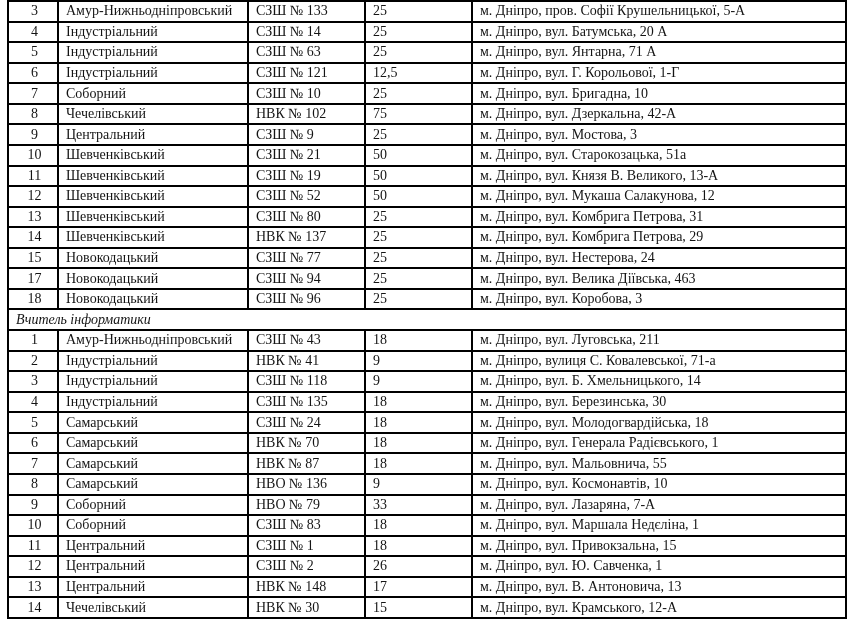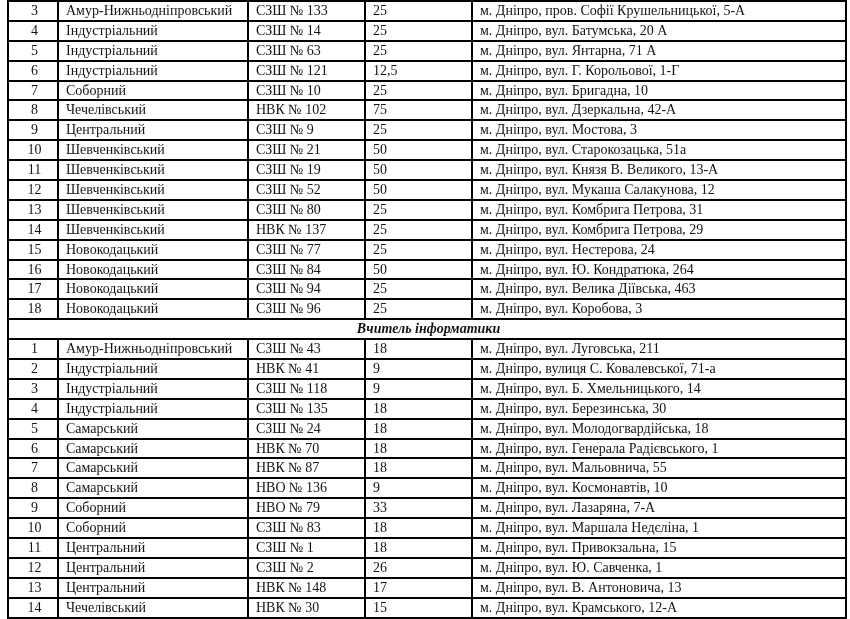--- a/index.html
+++ b/index.html
@@ -31,22 +31,21 @@
     vertical-align: middle;
     line-height: 1;
     overflow: hidden;
     white-space: nowrap;
   }
   td.c-num {
     text-align: center;
     padding: 0;
   }
   td.section-title {
-    text-align: center;
-    font-weight: bold;
+    font-weight: normal;
     font-style: italic;
     padding: 0;
   }
 </style>
 </head>
 <body>
 
 <table class="schools">
   <colgroup>
     <col style="width:50px">
@@ -153,27 +152,20 @@
   </tr>
 
   <tr>
     <td class="c-num">15</td>
     <td class="c-district">Новокодацький</td>
     <td class="c-school">СЗШ № 77</td>
     <td class="c-hours">25</td>
     <td class="c-address">м. Дніпро, вул. Нестерова, 24</td>
   </tr>
 
-  <tr>
-    <td class="c-num">16</td>
-    <td class="c-district">Новокодацький</td>
-    <td class="c-school">СЗШ № 84</td>
-    <td class="c-hours">50</td>
-    <td class="c-address">м. Дніпро, вул. Ю. Кондратюка, 264</td>
-  </tr>
 
   <tr>
     <td class="c-num">17</td>
     <td class="c-district">Новокодацький</td>
     <td class="c-school">СЗШ № 94</td>
     <td class="c-hours">25</td>
     <td class="c-address">м. Дніпро, вул. Велика Діївська, 463</td>
   </tr>
 
   <tr>

